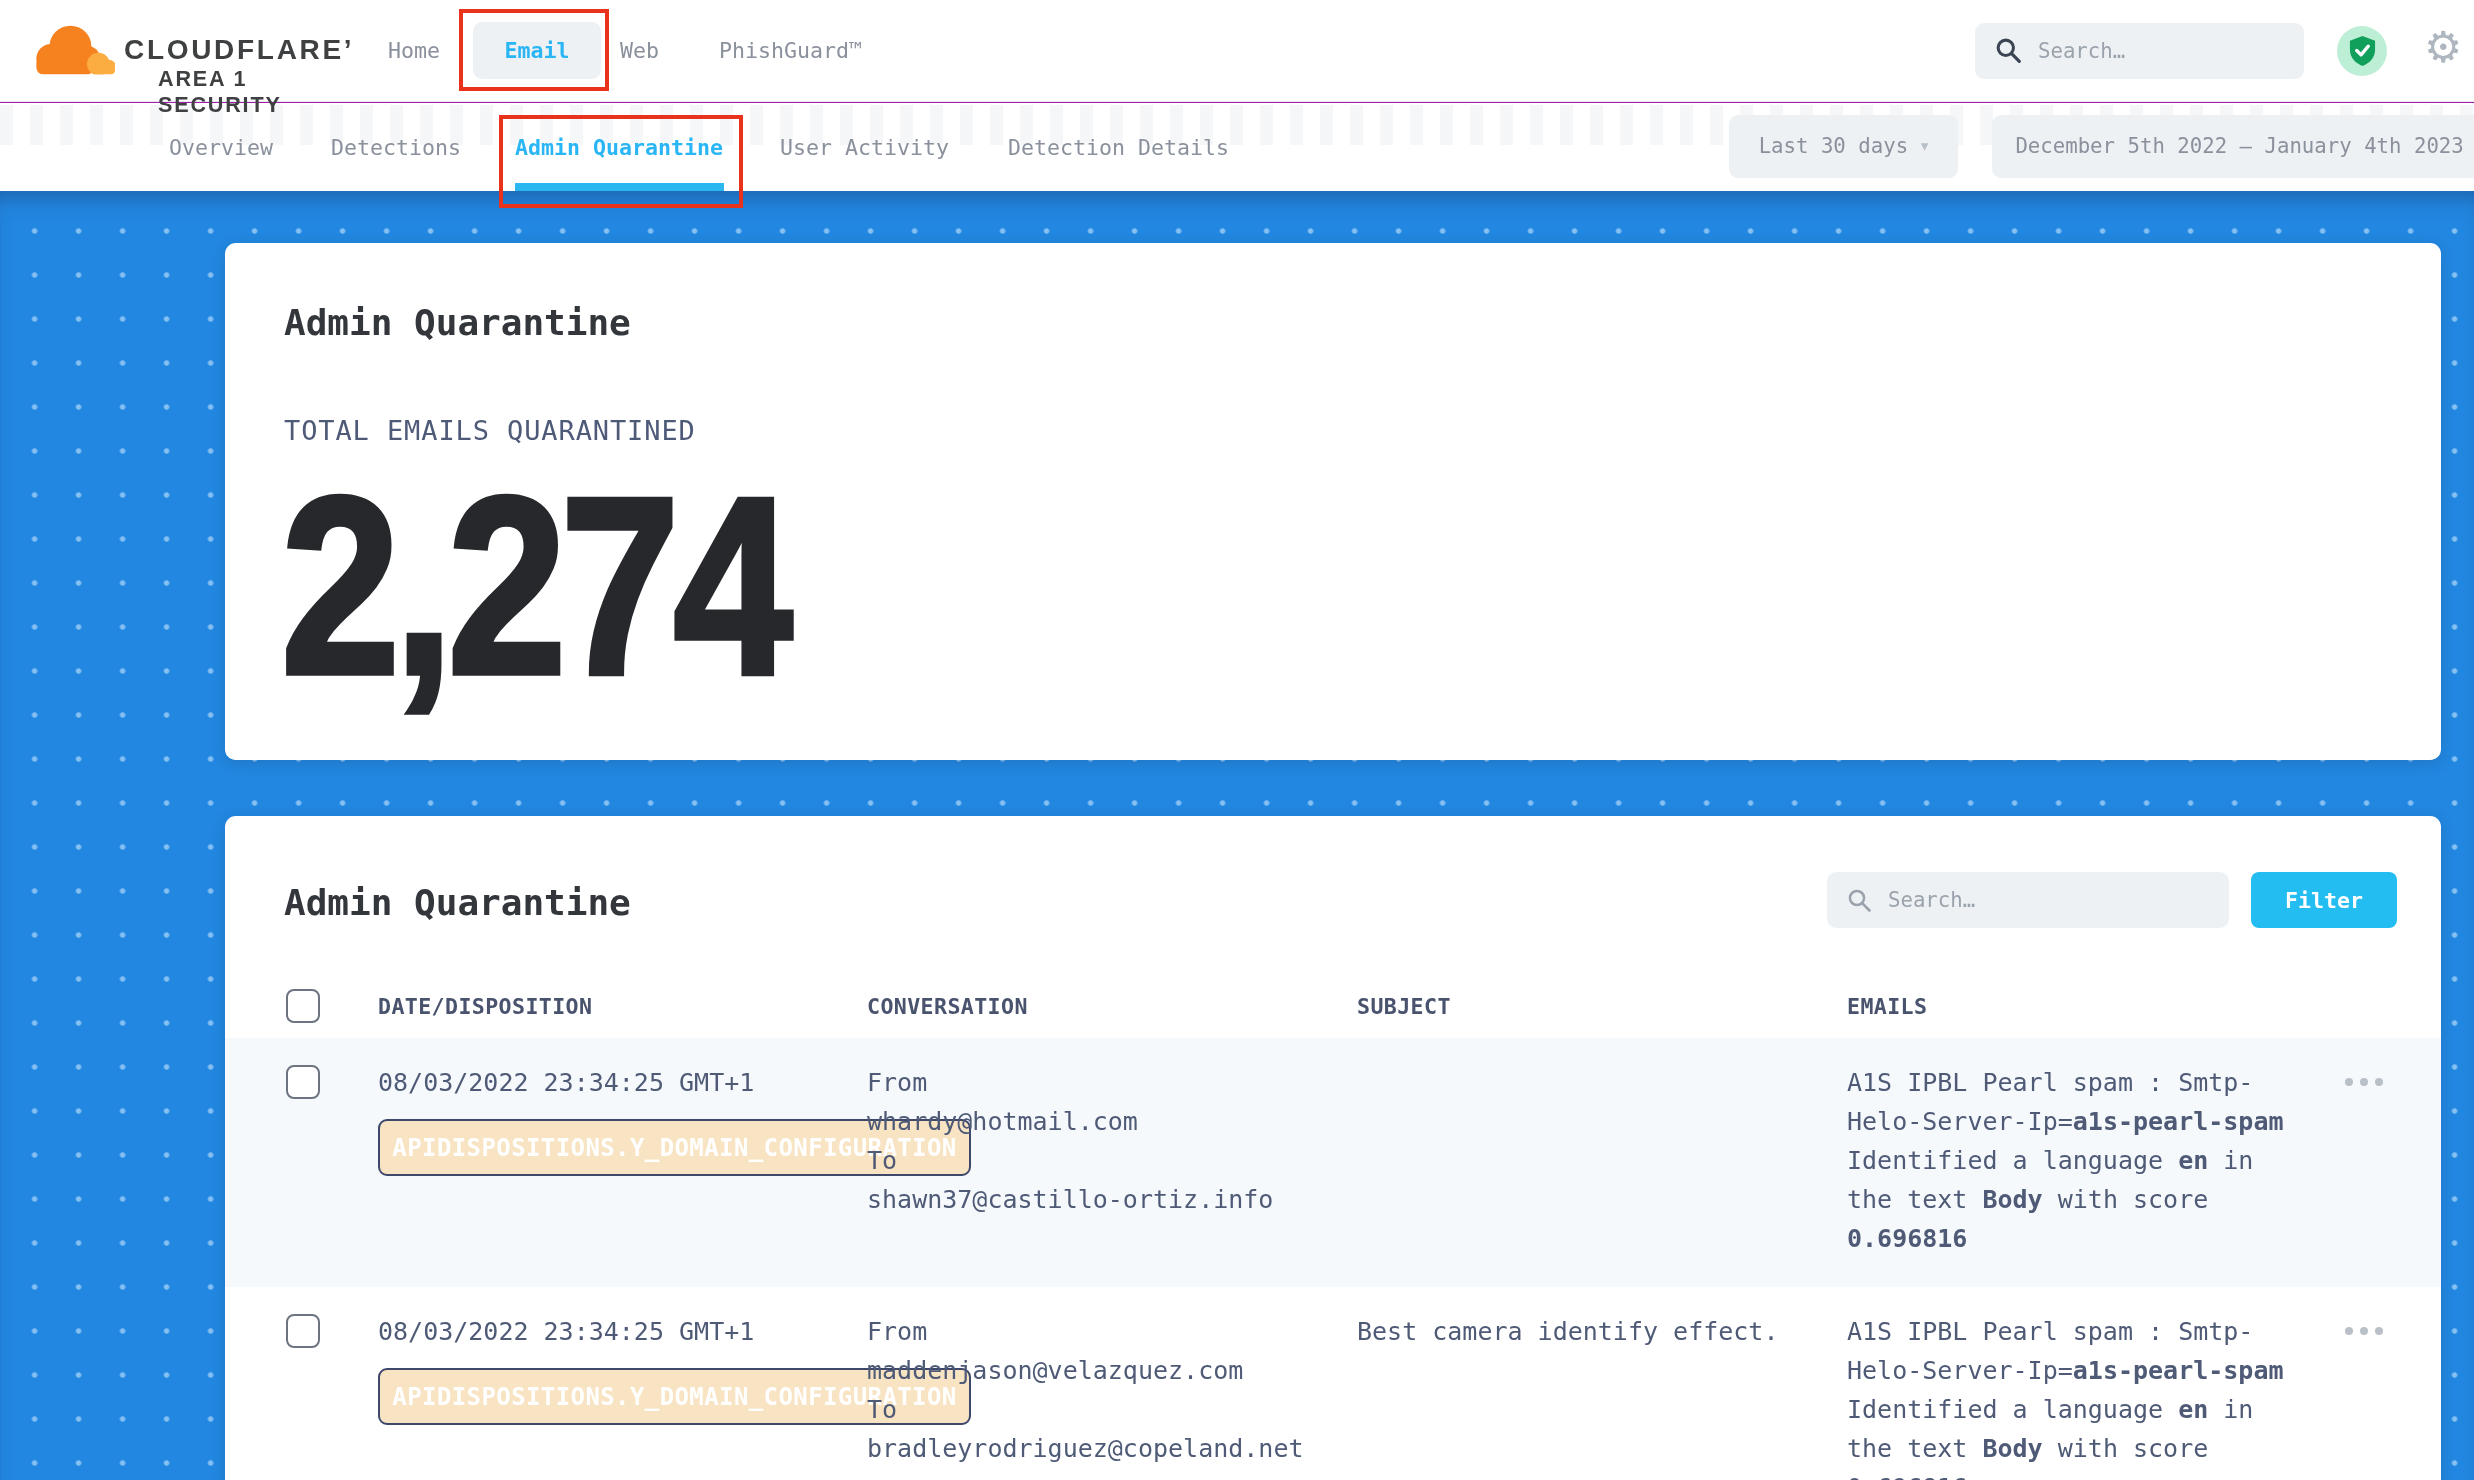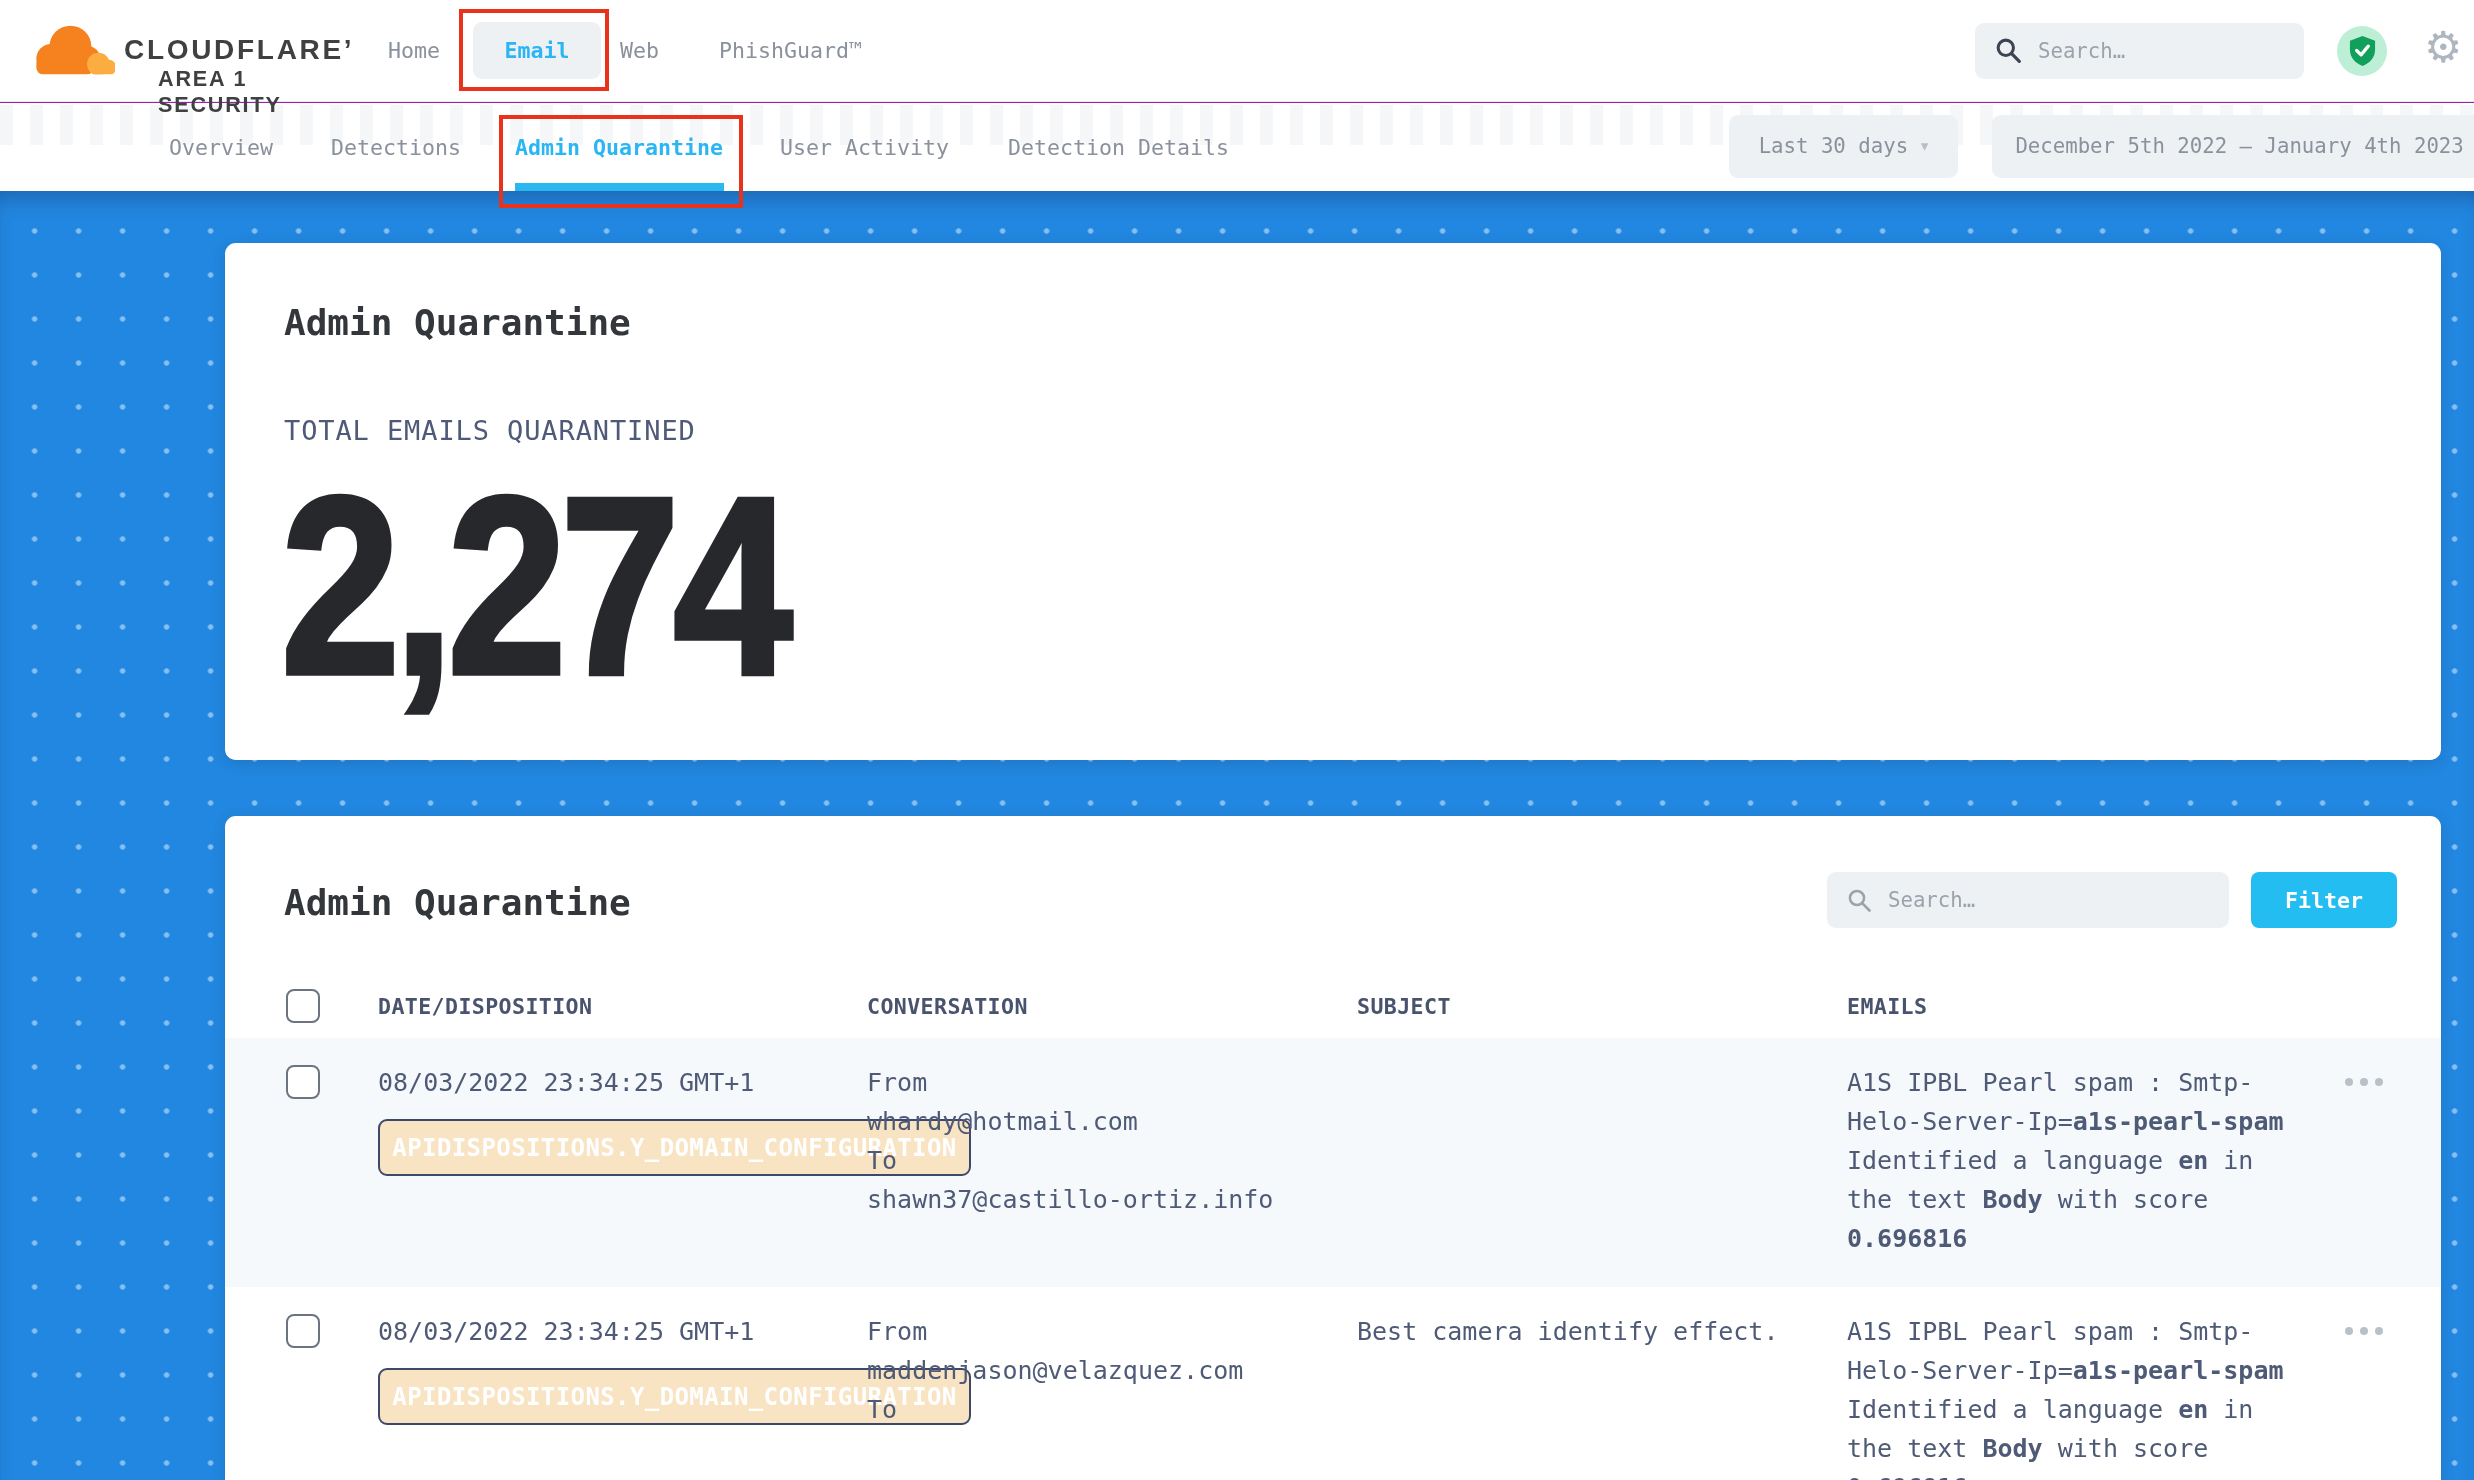--- a/index.html
+++ b/index.html
@@ -252,20 +252,21 @@
     </div>
 
     <div class="trow trow2">
       <div class="checkbox"></div>
       <div class="cell cell-date">08/03/2022 23:34:25 GMT+1</div>
       <div class="badge">APIDISPOSITIONS.Y_DOMAIN_CONFIGURATION</div>
       <div class="cell cell-conv">
         <div>From</div>
         <div>maddenjason@velazquez.com</div>
         <div>To</div>
+        <div>bradleyrodriguez@copeland.net</div>
       </div>
       <div class="cell cell-subj">Best camera identify effect.</div>
       <div class="cell cell-reas">
         <div class="r-line">A1S IPBL Pearl spam : Smtp-</div>
         <div class="r-line"><span>Helo-Server-Ip=</span><span class="b">a1s-pearl-spam</span></div>
         <div class="r-line"><span>Identified a language </span><span class="b">en</span><span> in</span></div>
         <div class="r-line"><span>the text </span><span class="b">Body</span><span> with score</span></div>
         <div class="r-line b">0.696816</div>
       </div>
       <div class="dots">

